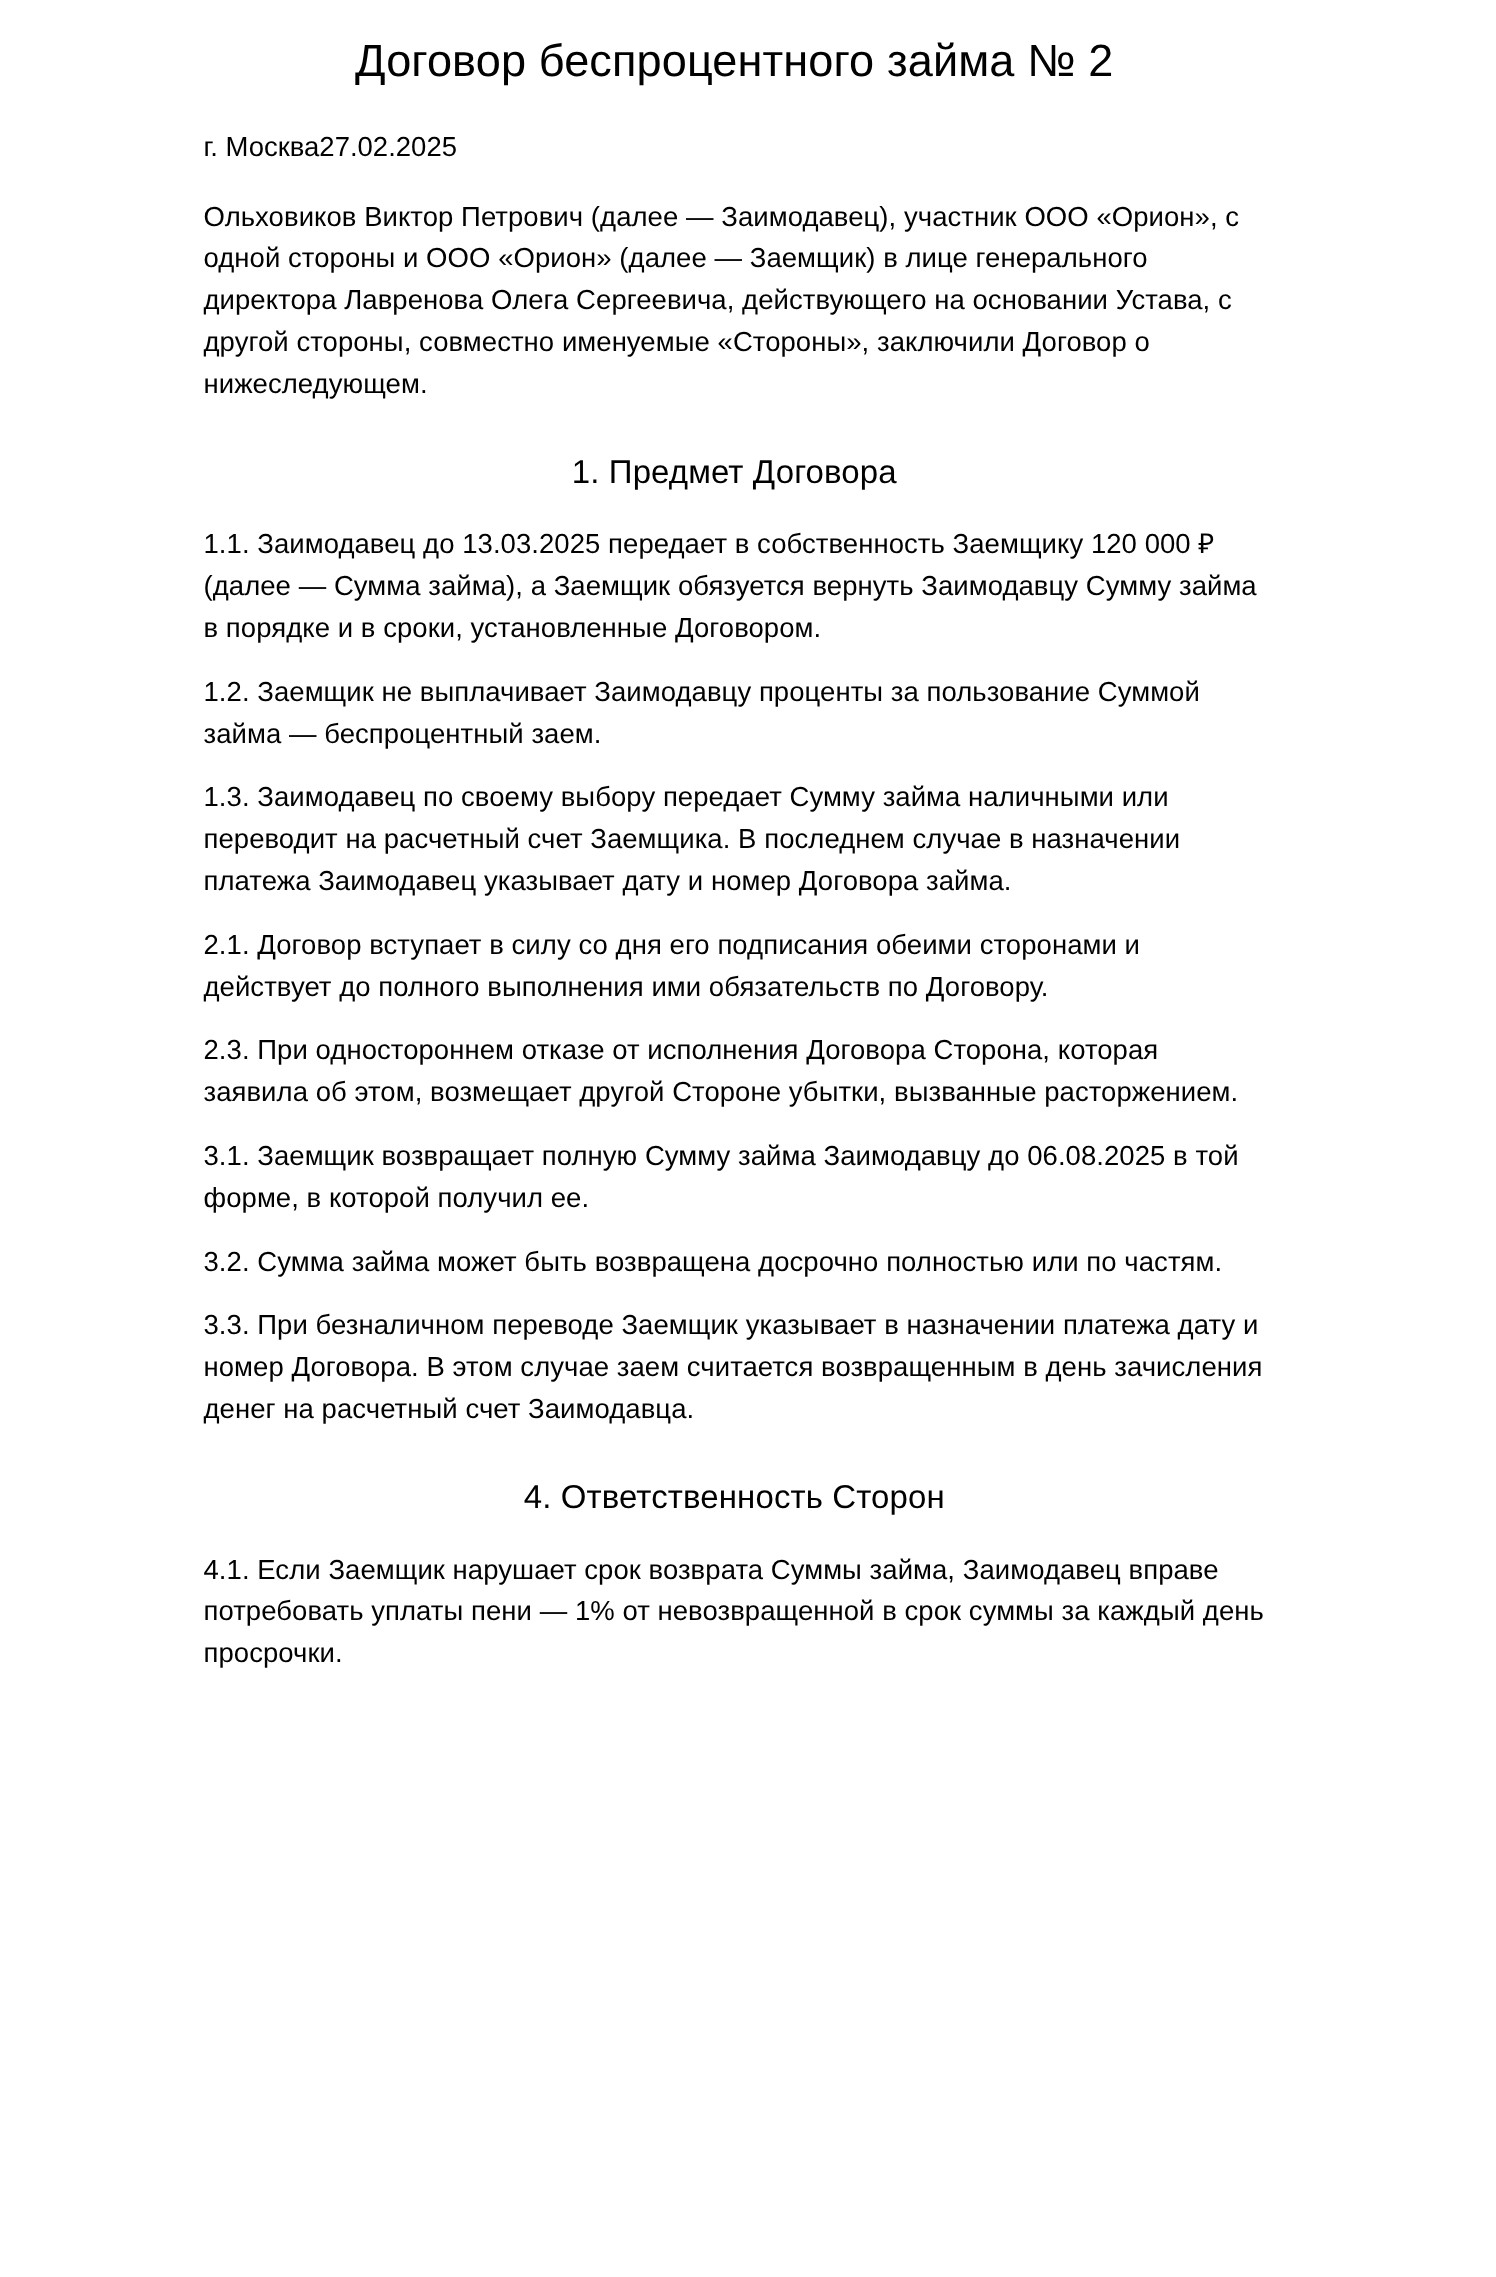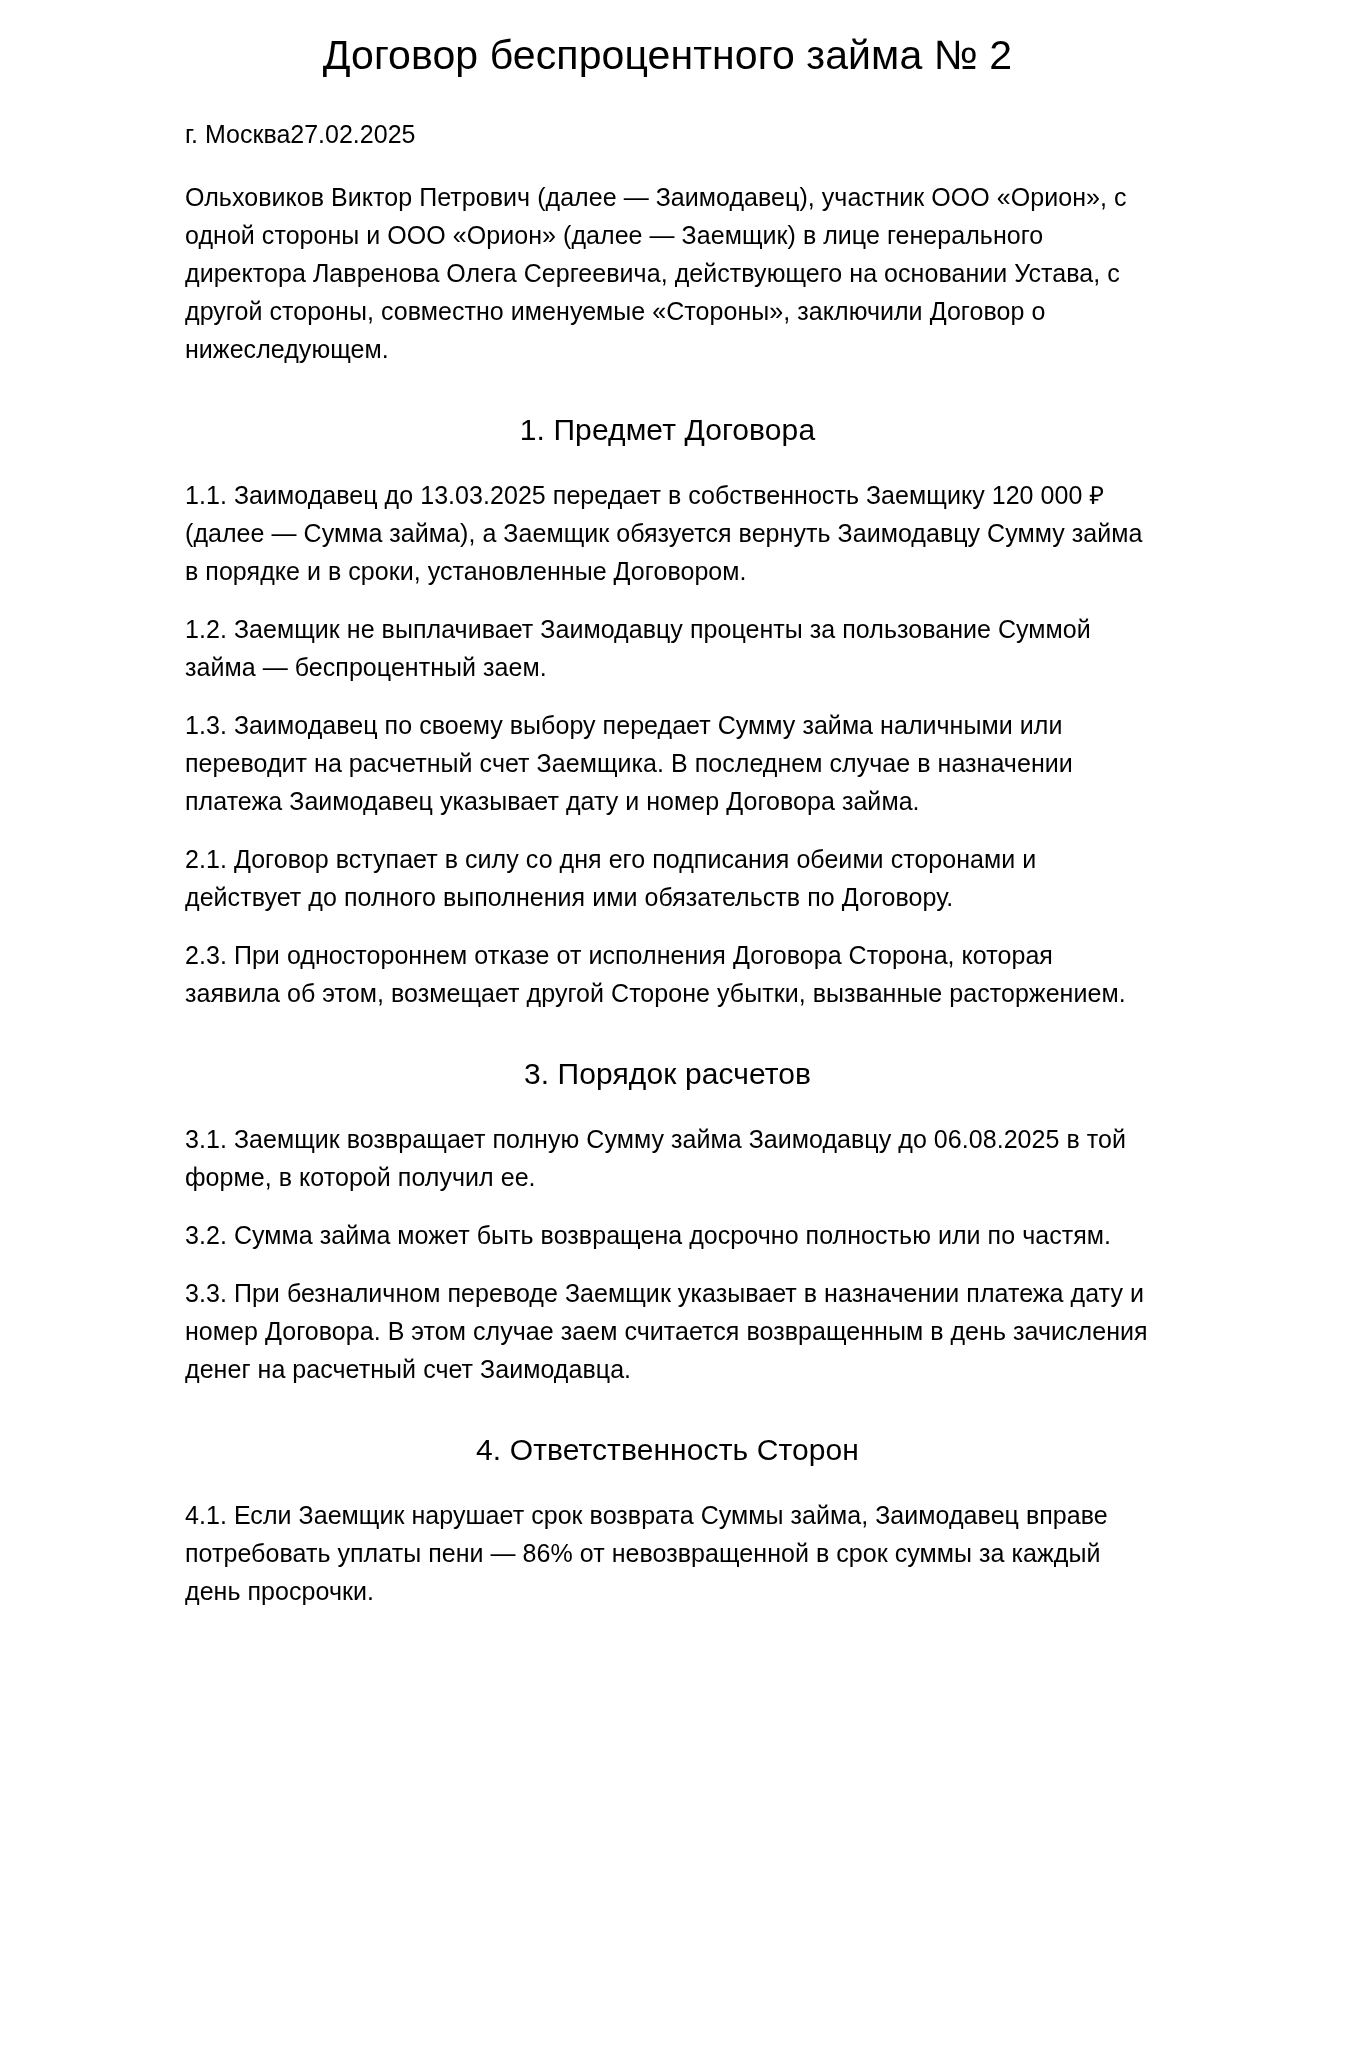--- a/index.html
+++ b/index.html
@@ -98,22 +98,21 @@
   <p class="para intro">Ольховиков Виктор Петрович (далее — Заимодавец), участник ООО «Орион», с одной стороны и ООО «Орион» (далее — Заемщик) в лице генерального директора Лавренова Олега Сергеевича, действующего на основании Устава, с другой стороны, совместно именуемые «Стороны», заключили Договор о нижеследующем.</p>
 
   <h2 class="section-heading">1. Предмет Договора</h2>
   <p class="para">1.1. Заимодавец до 13.03.2025 передает в собственность Заемщику 120 000 ₽ (далее — Сумма займа), а Заемщик обязуется вернуть Заимодавцу Сумму займа в порядке и в сроки, установленные Договором.</p>
   <p class="para">1.2. Заемщик не выплачивает Заимодавцу проценты за пользование Суммой займа — беспроцентный заем.</p>
   <p class="para">1.3. Заимодавец по своему выбору передает Сумму займа наличными или переводит на расчетный счет Заемщика. В последнем случае в назначении платежа Заимодавец указывает дату и номер Договора займа.</p>
 
   <p class="para">2.1. Договор вступает в силу со дня его подписания обеими сторонами и действует до полного выполнения ими обязательств по Договору.</p>
   <p class="para">2.3. При одностороннем отказе от исполнения Договора Сторона, которая заявила об этом, возмещает другой Стороне убытки, вызванные расторжением.</p>
 
-  <h2 class="section-heading">3. Порядок расчетов</h2>
   <p class="para">3.1. Заемщик возвращает полную Сумму займа Заимодавцу до 06.08.2025 в той форме, в которой получил ее.</p>
   <p class="para">3.2. Сумма займа может быть возвращена досрочно полностью или по частям.</p>
   <p class="para">3.3. При безналичном переводе Заемщик указывает в назначении платежа дату и номер Договора. В этом случае заем считается возвращенным в день зачисления денег на расчетный счет Заимодавца.</p>
 
   <h2 class="section-heading">4. Ответственность Сторон</h2>
-  <p class="para">4.1. Если Заемщик нарушает срок возврата Суммы займа, Заимодавец вправе потребовать уплаты пени — 86% от невозвращенной в срок суммы за каждый день просрочки.</p>
+  <p class="para">4.1. Если Заемщик нарушает срок возврата Суммы займа, Заимодавец вправе потребовать уплаты пени — 1% от невозвращенной в срок суммы за каждый день просрочки.</p>
 
 
 </div>
 
 </body></html>

